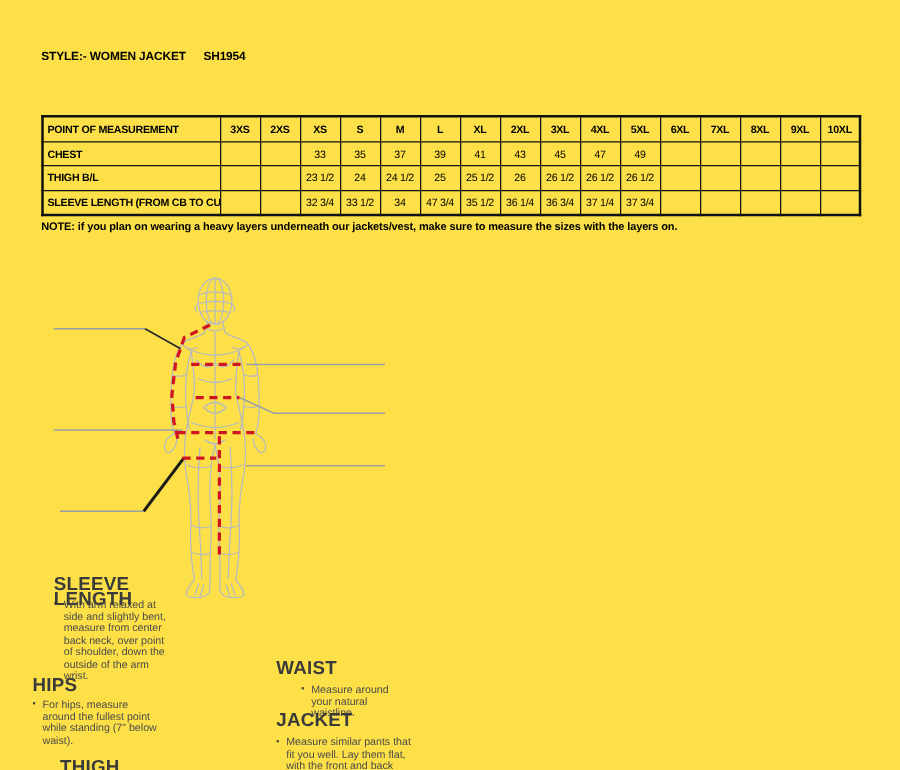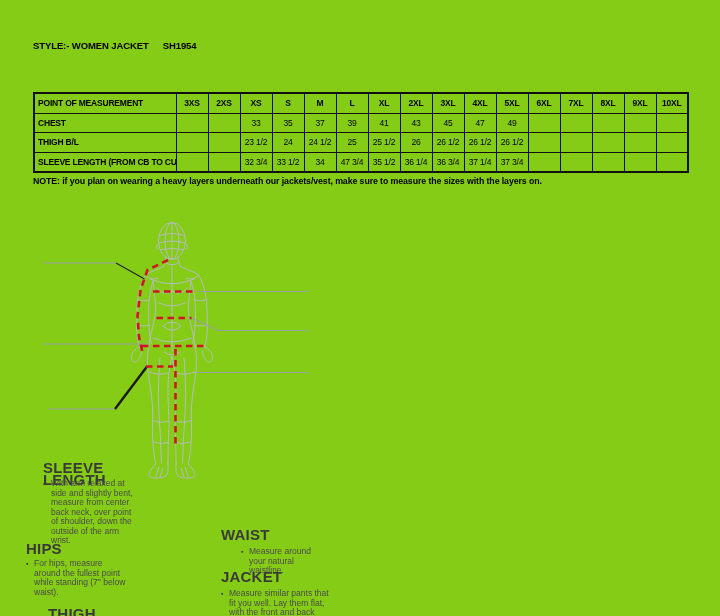--- a/index.html
+++ b/index.html
@@ -1,16 +1,16 @@
 <!DOCTYPE html>
 <html><head>
 <meta charset="utf-8">
 <style>
   html,body{margin:0;padding:0;background:#ffffff;}
-  .page{position:relative;width:720px;height:616px;background:#84cc16;overflow:hidden;
+  .page{position:relative;width:720px;height:616px;background:#fde047;overflow:hidden;
         font-family:"Liberation Sans", sans-serif;color:#000;}
 
   
   .doc-title{position:absolute;left:33px;top:40px;font-size:9.5px;font-weight:bold;letter-spacing:-0.1px;}
   .doc-title .code{margin-left:14px;}
 
   
   .chart-wrap{position:absolute;left:33px;top:92px;}
   table.size-chart{border-collapse:collapse;table-layout:fixed;width:654px;border:2.2px solid #111;}
   table.size-chart th, table.size-chart td{

